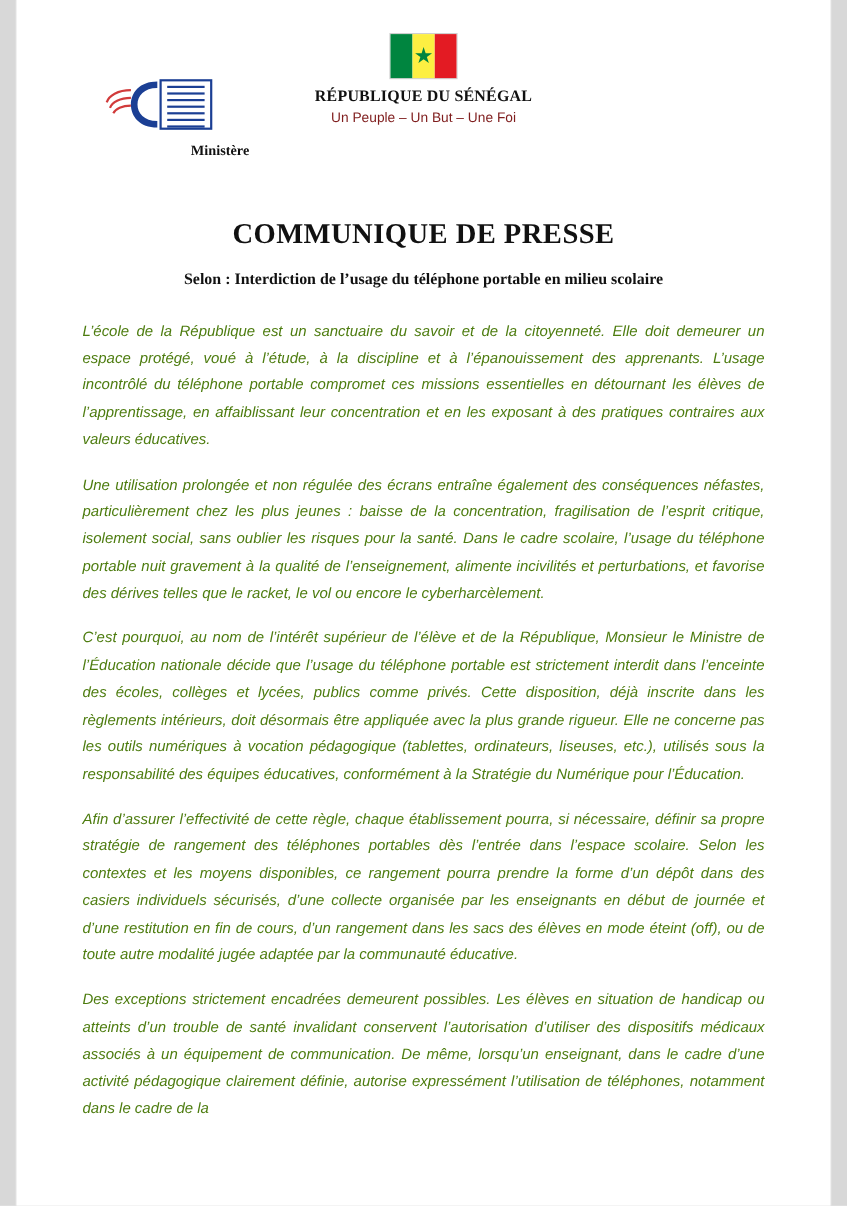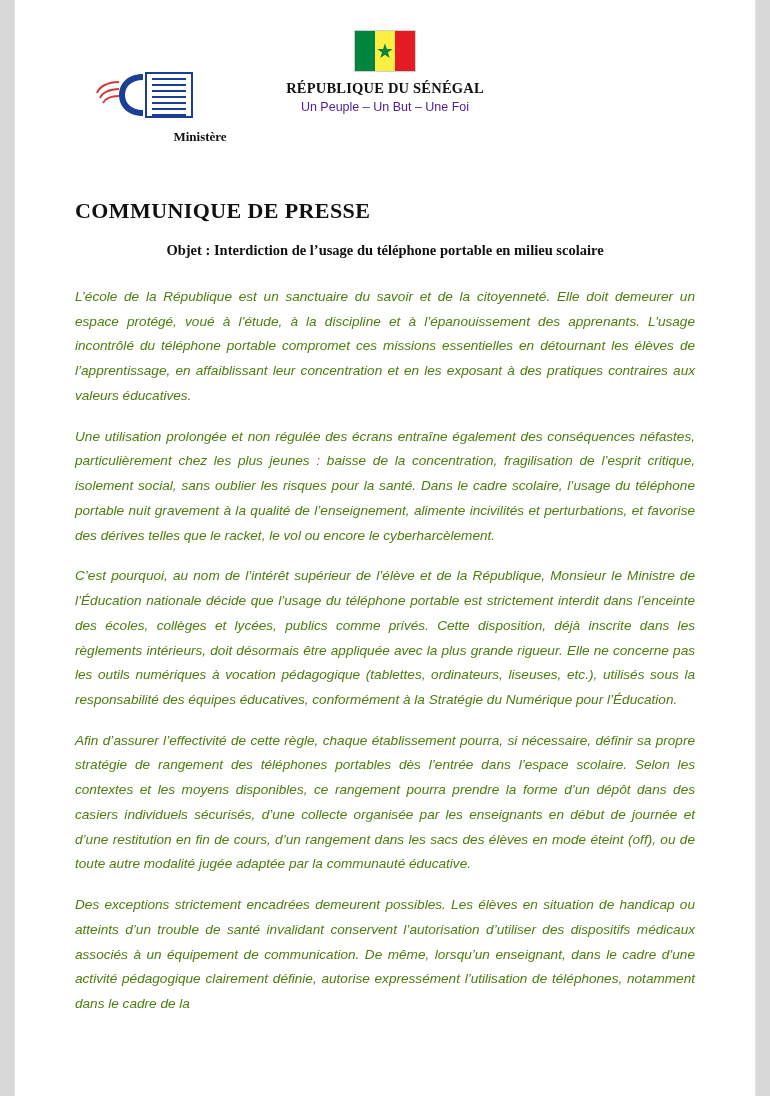--- a/index.html
+++ b/index.html
@@ -71,21 +71,21 @@
     font-family: "Liberation Serif", serif;
     font-weight: bold;
     font-size: 14.5px;
     letter-spacing: .2px;
     color: #111;
     margin: 0 0 3px 0;
   }
   .rep-motto {
     font-family: "Liberation Sans", sans-serif;
     font-size: 12.5px;
-    color: #4c1d95;
+    color: #7f1d1d;
     margin: 0;
   }
 
   .ministry-block {
     position: absolute;
     left: 8px;
     top: 46px;
     width: 230px;
   }
   .logo {
@@ -129,24 +129,24 @@
     font-size: 13px;
     color: #111;
     line-height: 1.45;
     margin-top: 10px;
     text-align: center;
     padding-left: 4px;
   }
 
   
   .doc-title {
-    text-align: left;
-    font-family: "Liberation Serif", serif;
-    font-weight: bold;
-    font-size: 22px;
+    text-align: center;
+    font-family: "Liberation Serif", serif;
+    font-weight: bold;
+    font-size: 26px;
     letter-spacing: .4px;
     color: #111;
     margin: 22px 0 0 0;
   }
   .doc-subject {
     text-align: center;
     font-family: "Liberation Serif", serif;
     font-weight: bold;
     font-size: 14.5px;
     color: #111;
@@ -211,21 +211,21 @@
           </div>
           <div class="band red"></div>
         </div>
         <p class="rep-title">RÉPUBLIQUE DU SÉNÉGAL</p>
         <p class="rep-motto">Un Peuple – Un But – Une Foi</p>
       </div>
 
     </div>
 
     <h1 class="doc-title">COMMUNIQUE DE PRESSE</h1>
-    <h2 class="doc-subject">Objet : Interdiction de l’usage du téléphone portable en milieu scolaire</h2>
+    <h2 class="doc-subject">Selon : Interdiction de l’usage du téléphone portable en milieu scolaire</h2>
 
     <div class="body-text">
       <p>L’école de la République est un sanctuaire du savoir et de la citoyenneté. Elle doit demeurer un espace protégé, voué à l’étude, à la discipline et à l’épanouissement des apprenants. L’usage incontrôlé du téléphone portable compromet ces missions essentielles en détournant les élèves de l’apprentissage, en affaiblissant leur concentration et en les exposant à des pratiques contraires aux valeurs éducatives.</p>
       <p>Une utilisation prolongée et non régulée des écrans entraîne également des conséquences néfastes, particulièrement chez les plus jeunes : baisse de la concentration, fragilisation de l’esprit critique, isolement social, sans oublier les risques pour la santé. Dans le cadre scolaire, l’usage du téléphone portable nuit gravement à la qualité de l’enseignement, alimente incivilités et perturbations, et favorise des dérives telles que le racket, le vol ou encore le cyberharcèlement.</p>
       <p>C’est pourquoi, au nom de l’intérêt supérieur de l’élève et de la République, Monsieur le Ministre de l’Éducation nationale décide que l’usage du téléphone portable est strictement interdit dans l’enceinte des écoles, collèges et lycées, publics comme privés. Cette disposition, déjà inscrite dans les règlements intérieurs, doit désormais être appliquée avec la plus grande rigueur. Elle ne concerne pas les outils numériques à vocation pédagogique (tablettes, ordinateurs, liseuses, etc.), utilisés sous la responsabilité des équipes éducatives, conformément à la Stratégie du Numérique pour l’Éducation.</p>
       <p>Afin d’assurer l’effectivité de cette règle, chaque établissement pourra, si nécessaire, définir sa propre stratégie de rangement des téléphones portables dès l’entrée dans l’espace scolaire. Selon les contextes et les moyens disponibles, ce rangement pourra prendre la forme d’un dépôt dans des casiers individuels sécurisés, d’une collecte organisée par les enseignants en début de journée et d’une restitution en fin de cours, d’un rangement dans les sacs des élèves en mode éteint (off), ou de toute autre modalité jugée adaptée par la communauté éducative.</p>
       <p>Des exceptions strictement encadrées demeurent possibles. Les élèves en situation de handicap ou atteints d’un trouble de santé invalidant conservent l’autorisation d’utiliser des dispositifs médicaux associés à un équipement de communication. De même, lorsqu’un enseignant, dans le cadre d’une activité pédagogique clairement définie, autorise expressément l’utilisation de téléphones, notamment dans le cadre de la</p>
     </div>
 
   </div>

